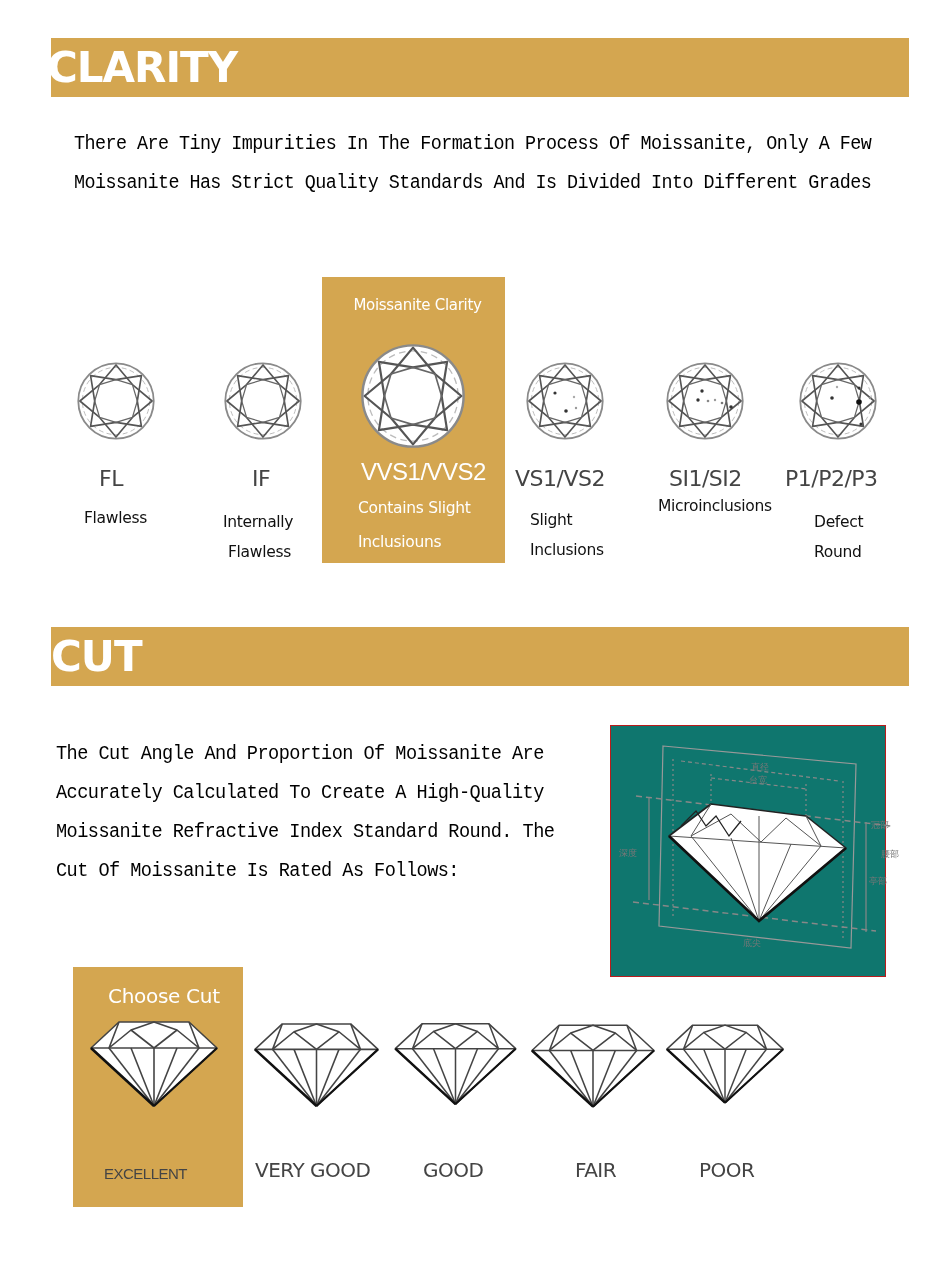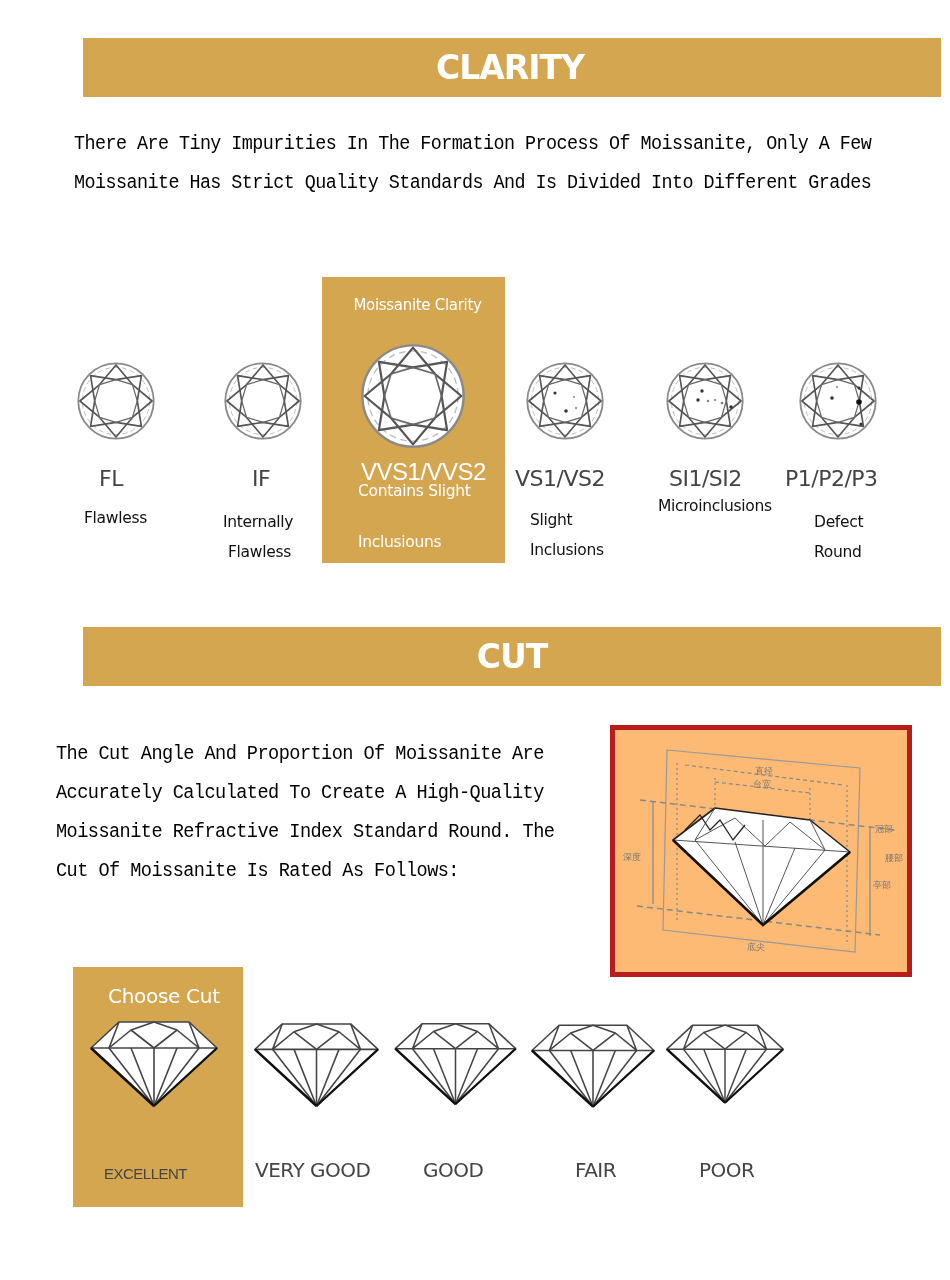--- a/index.html
+++ b/index.html
@@ -2,22 +2,22 @@
 <html><head>
 <meta charset="utf-8">
 <style>
   * { box-sizing: border-box; margin: 0; padding: 0; }
   html, body { width: 950px; height: 1280px; background: #ffffff; overflow: hidden; }
   body { position: relative; font-family: "Liberation Sans", "DejaVu Sans", sans-serif; color: #111; }
 
   .band {
     position: absolute; left: 51px; width: 858px; height: 59px;
     background: #D4A650; color: #fff;
-    display: flex; align-items: center; justify-content: center;
-    font-family: "DejaVu Sans", sans-serif; font-weight: bold; font-size: 33px; letter-spacing: -1px; margin-left: 32px;
+    display: flex; align-items: center; justify-content: flex-start;
+    font-family: "DejaVu Sans", sans-serif; font-weight: bold; font-size: 42px; letter-spacing: -1px;
   }
   #band-clarity { top: 38px; }
   #band-clarity span { margin-left: -4px; }
   #band-cut { top: 627px; }
 
   .para {
     position: absolute; font-family: Liberation Mono, monospace; font-size: 20px;
     color: #000000; letter-spacing: -0.6px;
   }
   .para div { height: 39px; line-height: 39px; white-space: nowrap; }
@@ -29,21 +29,21 @@
   .goldbox { position: absolute; background: #D4A650; }
   #clarity-highlight { left: 322px; top: 277px; width: 183px; height: 286px; }
   #cut-highlight { left: 73px; top: 967px; width: 170px; height: 240px; }
   .stone { position: absolute; }
   .code { position: absolute; font-family: "DejaVu Sans", sans-serif; font-size: 22px; color: #444; letter-spacing: -0.5px; white-space: nowrap; }
   .lbl { position: absolute; font-family: "DejaVu Sans", sans-serif; font-size: 15.5px; color: #111; line-height: 30px; white-space: nowrap; letter-spacing: -0.3px; }
   .white { color: #fff; }
 
   .cutname { position: absolute; font-family: "DejaVu Sans", sans-serif; font-size: 20px; color: #444; white-space: nowrap; letter-spacing: -0.5px; }
 
-  #proportion-diagram { position: absolute; left: 610px; top: 725px; width: 302px; height: 252px; border: 5px solid #b91c1c; background: #fdba74; }
+  #proportion-diagram { position: absolute; left: 610px; top: 725px; width: 276px; height: 252px; border: 1px solid #b91c1c; background: #0f766e; }
 </style>
 </head>
 <body>
 
 <svg width="0" height="0" style="position:absolute">
   <defs>
     <symbol id="round-top" viewBox="0 0 100 100">
       <circle cx="50" cy="50" r="46" fill="#fff" stroke="#8a8a8a" stroke-width="2.2"></circle>
       <circle cx="50" cy="50" r="41" fill="none" stroke="#bbb" stroke-width="1.2" stroke-dasharray="6 4"></circle>
       <g fill="none" stroke="#555" stroke-width="2" stroke-linejoin="round">
@@ -127,21 +127,21 @@
 <div class="code" style="left:99px;top:466px;">FL</div>
 <div class="code" style="left:252px;top:466px;">IF</div>
 <div class="code white" style="left:322px;top:458px;width:183px;text-align:center;font-size:24px;font-family:'Liberation Sans',sans-serif;font-weight:normal;padding-left:20px;">VVS1/VVS2</div>
 <div class="code" style="left:515px;top:466px;">VS1/VS2</div>
 <div class="code" style="left:669px;top:466px;">SI1/SI2</div>
 <div class="code" style="left:785px;top:466px;">P1/P2/P3</div>
 
 <div class="lbl" style="left:84px;top:503px;">Flawless</div>
 <div class="lbl" style="left:223px;top:507px;">Internally</div>
 <div class="lbl" style="left:228px;top:537px;">Flawless</div>
-<div class="lbl white" style="left:358px;top:476px;">Contains Slight</div>
+<div class="lbl white" style="left:358px;top:493px;">Contains Slight</div>
 <div class="lbl white" style="left:358px;top:527px;">Inclusiouns</div>
 <div class="lbl" style="left:530px;top:505px;">Slight</div>
 <div class="lbl" style="left:530px;top:535px;">Inclusions</div>
 <div class="lbl" style="left:658px;top:491px;">Microinclusions</div>
 <div class="lbl" style="left:814px;top:507px;">Defect</div>
 <div class="lbl" style="left:814px;top:537px;">Round</div>
 
 <div id="band-cut" class="band">
   <span>CUT</span>
 </div>

